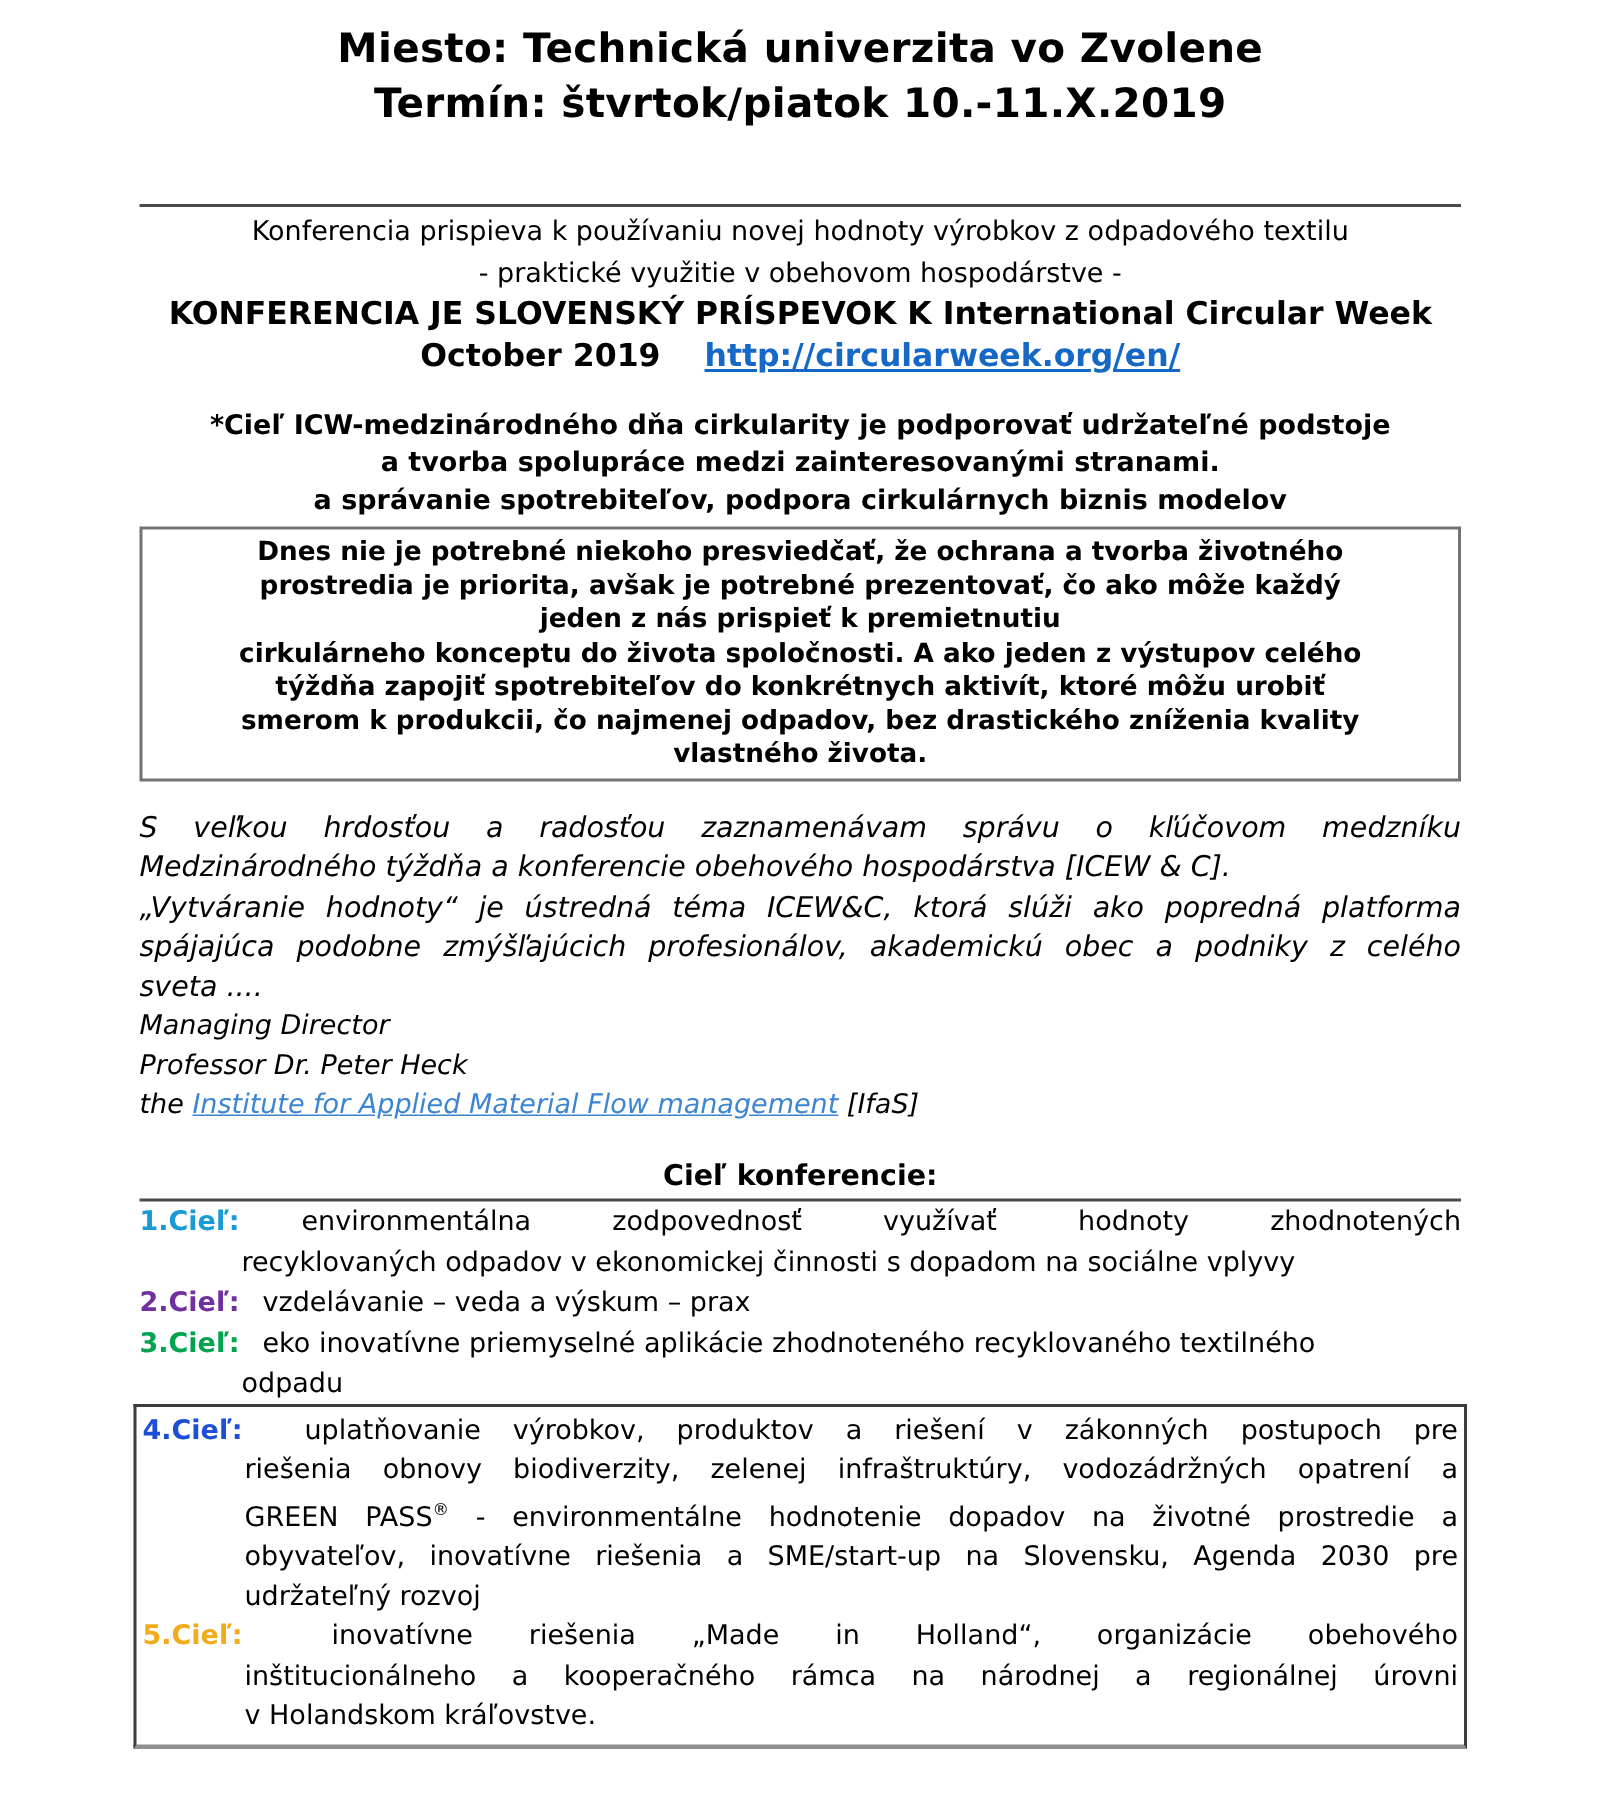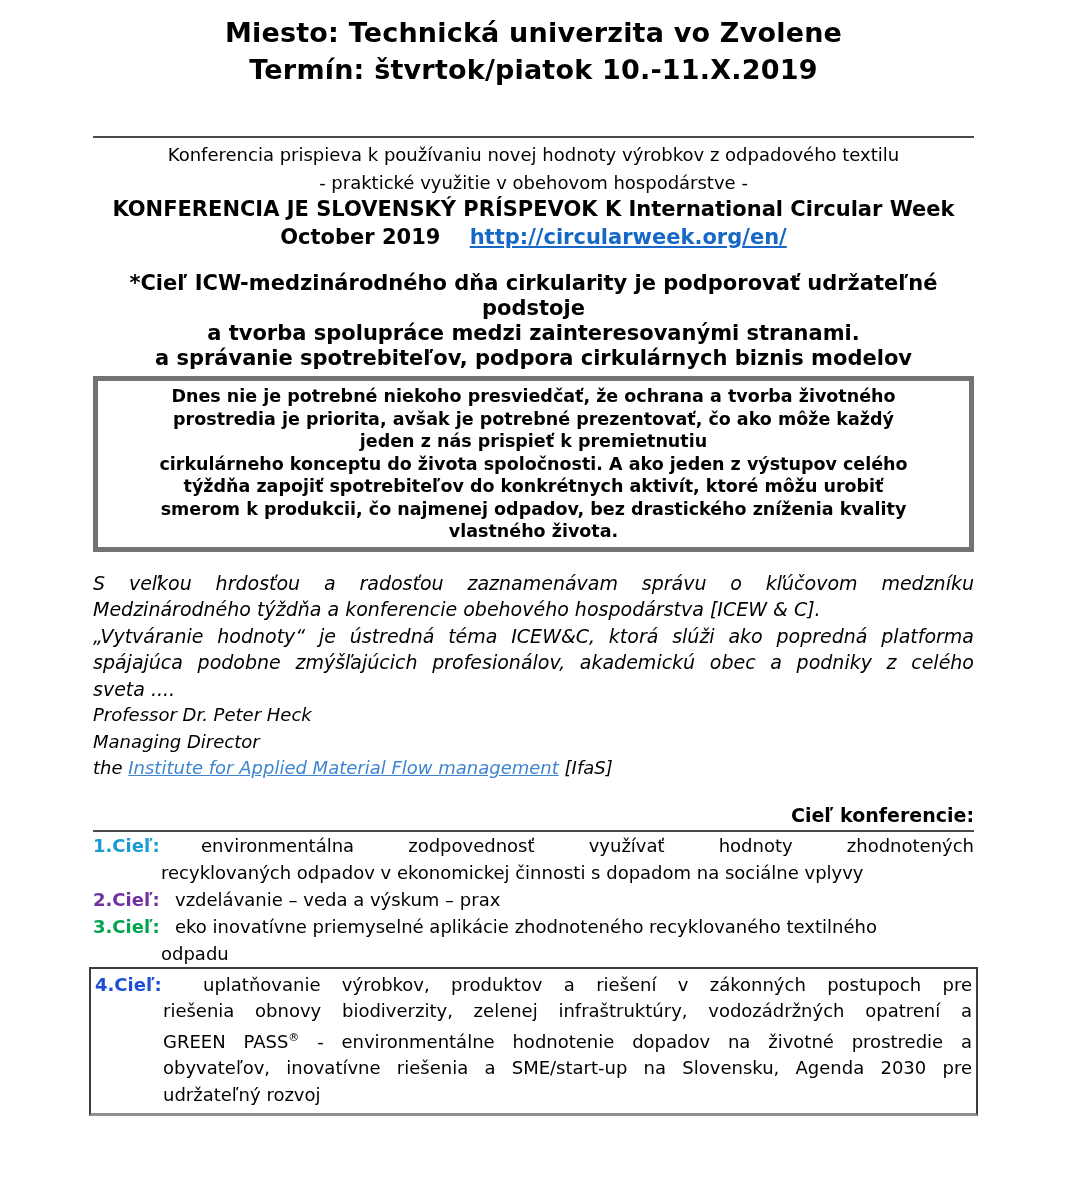--- a/index.html
+++ b/index.html
@@ -17,37 +17,37 @@
 
   .sep { border-top:2px solid #4a4a4a; height:0; }
   .sep1 { margin-top:48px; }
   .sep2 { margin-top:2px; }
 
   .intro { text-align:center; font-size:18px; line-height:27.5px; padding-top:3px; }
   .intro .bold-line { font-weight:bold; font-size:21px; }
 
   .icw-block {
     margin-top:20px; text-align:center; font-weight:bold;
-    font-size:21px; line-height:25px;
+    font-size:18px; line-height:25px;
   }
 
   .box1 {
-    border:5px solid #737373; margin-top:5px; padding:4px 23px;
+    border:2px solid #737373; margin-top:5px; padding:4px 23px;
     text-align:center; font-weight:bold; font-size:17.5px; line-height:22.5px;
   }
 
   .quote { margin-top:18px; font-style:italic; font-size:19px; line-height:26.5px; }
   .jline { text-align:justify; text-align-last:justify; }
   .nline { text-align:left; }
 
   .byline { font-style:italic; font-size:18px; line-height:26.5px; }
 
   a.doclink { text-decoration:underline; cursor:pointer; }
 
-  .goals-heading { margin-top:20px; text-align:right; font-weight:bold; font-size:19px; line-height:26px; }
+  .goals-heading { margin-top:20px; text-align:center; font-weight:bold; font-size:19px; line-height:26px; }
 
   .goal { position:relative; padding-left:68px; font-size:18px; line-height:27px; }
   .goal .goal-label { position:absolute; left:0; top:0; font-weight:bold; }
   .tab { display:inline-block; height:1px; }
   .t14 { width:14px; } .t40 { width:40px; } .t58 { width:58px; }
 
   .box2 {
     border:2px solid #3b3b3b; border-bottom:3px solid #8f8f8f;
     margin:0 -4px; padding:3px 4px 5px 4px;
   }
@@ -91,22 +91,22 @@
 
   <div class="quote">
     <div class="jline">S veľkou hrdosťou a radosťou zaznamenávam  správu  o kľúčovom medzníku</div>
     <div class="nline">Medzinárodného týždňa a konferencie obehového hospodárstva [ICEW &amp; C].</div>
     <div class="jline">„Vytváranie hodnoty“ je ústredná téma ICEW&amp;C, ktorá slúži ako popredná platforma</div>
     <div class="jline">spájajúca podobne zmýšľajúcich profesionálov, akademickú obec a podniky z celého</div>
     <div class="nline">sveta ....</div>
   </div>
 
   <div class="byline">
+    <div>Managing Director</div>
     <div>Professor Dr. Peter Heck</div>
-    <div>Managing Director</div>
     <div><span>the </span><a class="doclink" style="color: rgb(61, 133, 209);">Institute for Applied Material Flow management</a><span> [IfaS]</span></div>
   </div>
 
   <div class="goals-heading">Cieľ konferencie:</div>
   <div class="sep sep2"></div>
 
   <div class="goal">
     <span class="goal-label" style="color: rgb(24, 154, 213);">1.Cieľ:</span>
     <div class="jline"><span class="tab t40"></span><span>environmentálna zodpovednosť využívať hodnoty zhodnotených</span></div>
     <div class="nline">recyklovaných odpadov v ekonomickej činnosti s dopadom na  sociálne vplyvy</div>
@@ -125,15 +125,21 @@
 
   <div class="box2">
     <div class="goal">
       <span class="goal-label" style="color: #1d4ed8;">4.Cieľ:</span>
       <div class="jline"><span class="tab t40"></span><span>uplatňovanie výrobkov, produktov a riešení v zákonných postupoch pre</span></div>
       <div class="jline">riešenia obnovy biodiverzity, zelenej infraštruktúry, vodozádržných opatrení a</div>
       <div class="jline"><span>GREEN PASS</span><sup>®</sup><span> - environmentálne hodnotenie dopadov na životné prostredie a</span></div>
       <div class="jline">obyvateľov,  inovatívne riešenia a SME/start-up  na Slovensku, Agenda 2030 pre</div>
       <div class="nline">udržateľný rozvoj</div>
     </div>
+    <div class="goal">
+      <span class="goal-label" style="color: rgb(242, 171, 26);">5.Cieľ:</span>
+      <div class="jline"><span class="tab t58"></span><span>inovatívne riešenia „Made in Holland“, organizácie obehového</span></div>
+      <div class="jline">inštitucionálneho a kooperačného rámca na národnej a regionálnej úrovni</div>
+      <div class="nline">v Holandskom kráľovstve.</div>
+    </div>
   </div>
 
 </div>
 
 </body></html>

